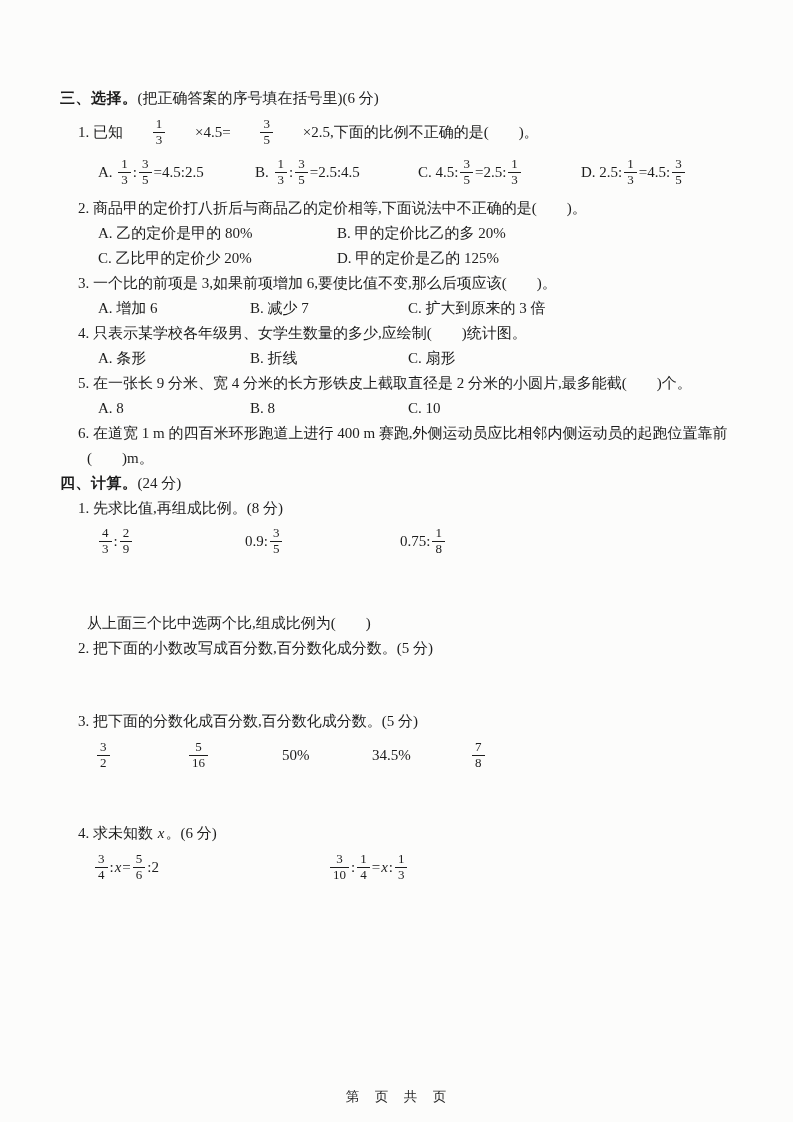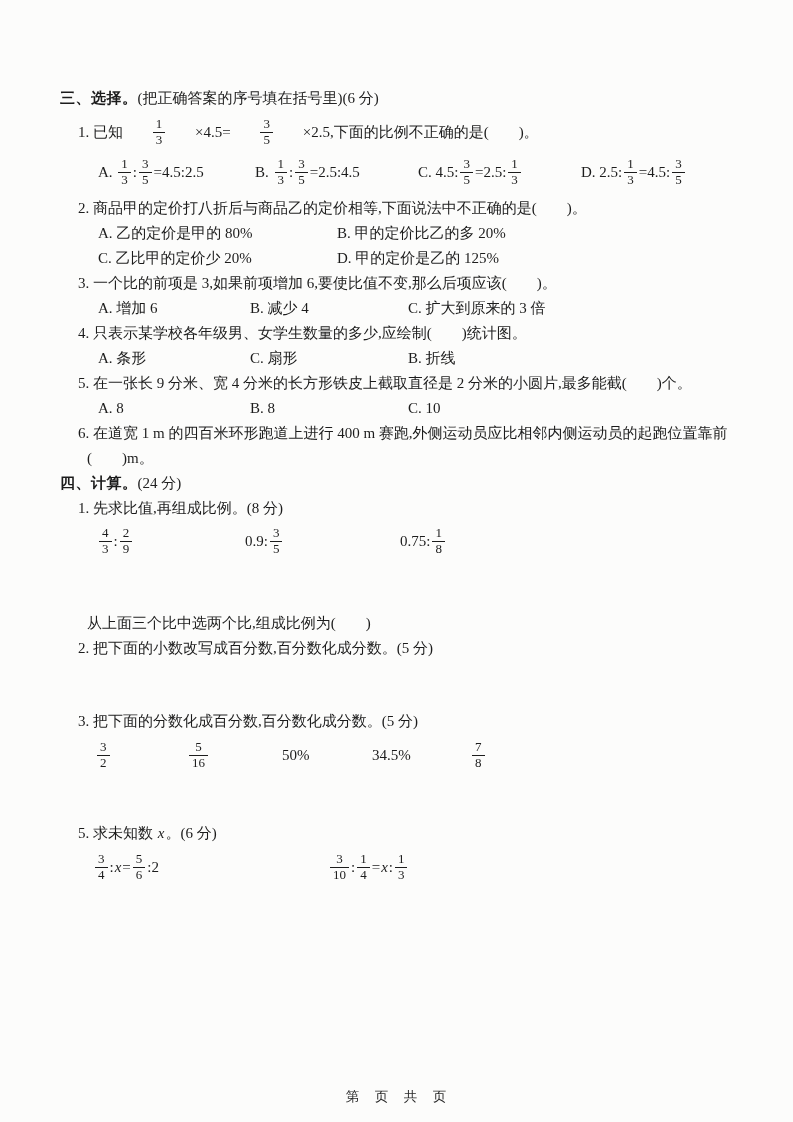--- a/index.html
+++ b/index.html
@@ -72,29 +72,29 @@
       <span>B. 甲的定价比乙的多 20%</span>
     </div>
     <div class="optrow cols2 line">
       <span>C. 乙比甲的定价少 20%</span>
       <span>D. 甲的定价是乙的 125%</span>
     </div>
 
     <div class="line stem">3. 一个比的前项是 3,如果前项增加 6,要使比值不变,那么后项应该(　　)。</div>
     <div class="optrow cols3 line">
       <span>A. 增加 6</span>
-      <span>B. 减少 4</span>
+      <span>B. 减少 7</span>
       <span>C. 扩大到原来的 3 倍</span>
     </div>
 
     <div class="line stem">4. 只表示某学校各年级男、女学生数量的多少,应绘制(　　)统计图。</div>
     <div class="optrow cols3 line">
       <span>A. 条形</span>
+      <span>B. 折线</span>
       <span>C. 扇形</span>
-      <span>B. 折线</span>
     </div>
 
     <div class="line stem">5. 在一张长 9 分米、宽 4 分米的长方形铁皮上截取直径是 2 分米的小圆片,最多能截(　　)个。</div>
     <div class="optrow cols3 line">
       <span>A. 8</span>
       <span>B. 8</span>
       <span>C. 10</span>
     </div>
 
     <div class="line stem">6. 在道宽 1 m 的四百米环形跑道上进行 400 m 赛跑,外侧运动员应比相邻内侧运动员的起跑位置靠前</div>
@@ -114,21 +114,21 @@
 
     <div class="line stem mt48">3. 把下面的分数化成百分数,百分数化成分数。(5 分)</div>
     <div class="c3row frow42">
       <span class="mrow"><span class="frac"><span class="fnum">3</span><span class="fden">2</span></span></span>
       <span class="mrow"><span class="frac"><span class="fnum">5</span><span class="fden">16</span></span></span>
       <span class="mrow"><span class="t">50%</span></span>
       <span class="mrow"><span class="t">34.5%</span></span>
       <span class="mrow"><span class="frac"><span class="fnum">7</span><span class="fden">8</span></span></span>
     </div>
 
-    <div class="line stem mt45 mrow" style="height:25px;"><span class="t">5. 求未知数 </span><span class="ital">x</span><span class="t">。(6 分)</span></div>
+    <div class="line stem mt45 mrow" style="height:25px;"><span class="t">4. 求未知数 </span><span class="ital">x</span><span class="t">。(6 分)</span></div>
     <div class="c4row frow42">
       <span class="mrow"><span class="frac"><span class="fnum">3</span><span class="fden">4</span></span><span class="t">:</span><span class="ital">x</span><span class="t">=</span><span class="frac"><span class="fnum">5</span><span class="fden">6</span></span><span class="t">:2</span></span>
       <span class="mrow"><span class="frac"><span class="fnum">3</span><span class="fden">10</span></span><span class="t">:</span><span class="frac"><span class="fnum">1</span><span class="fden">4</span></span><span class="t">=</span><span class="ital">x</span><span class="t">:</span><span class="frac"><span class="fnum">1</span><span class="fden">3</span></span></span>
     </div>
 
   </div>
 
   <div class="footer">第　页　共　页</div>
 </div>
 

